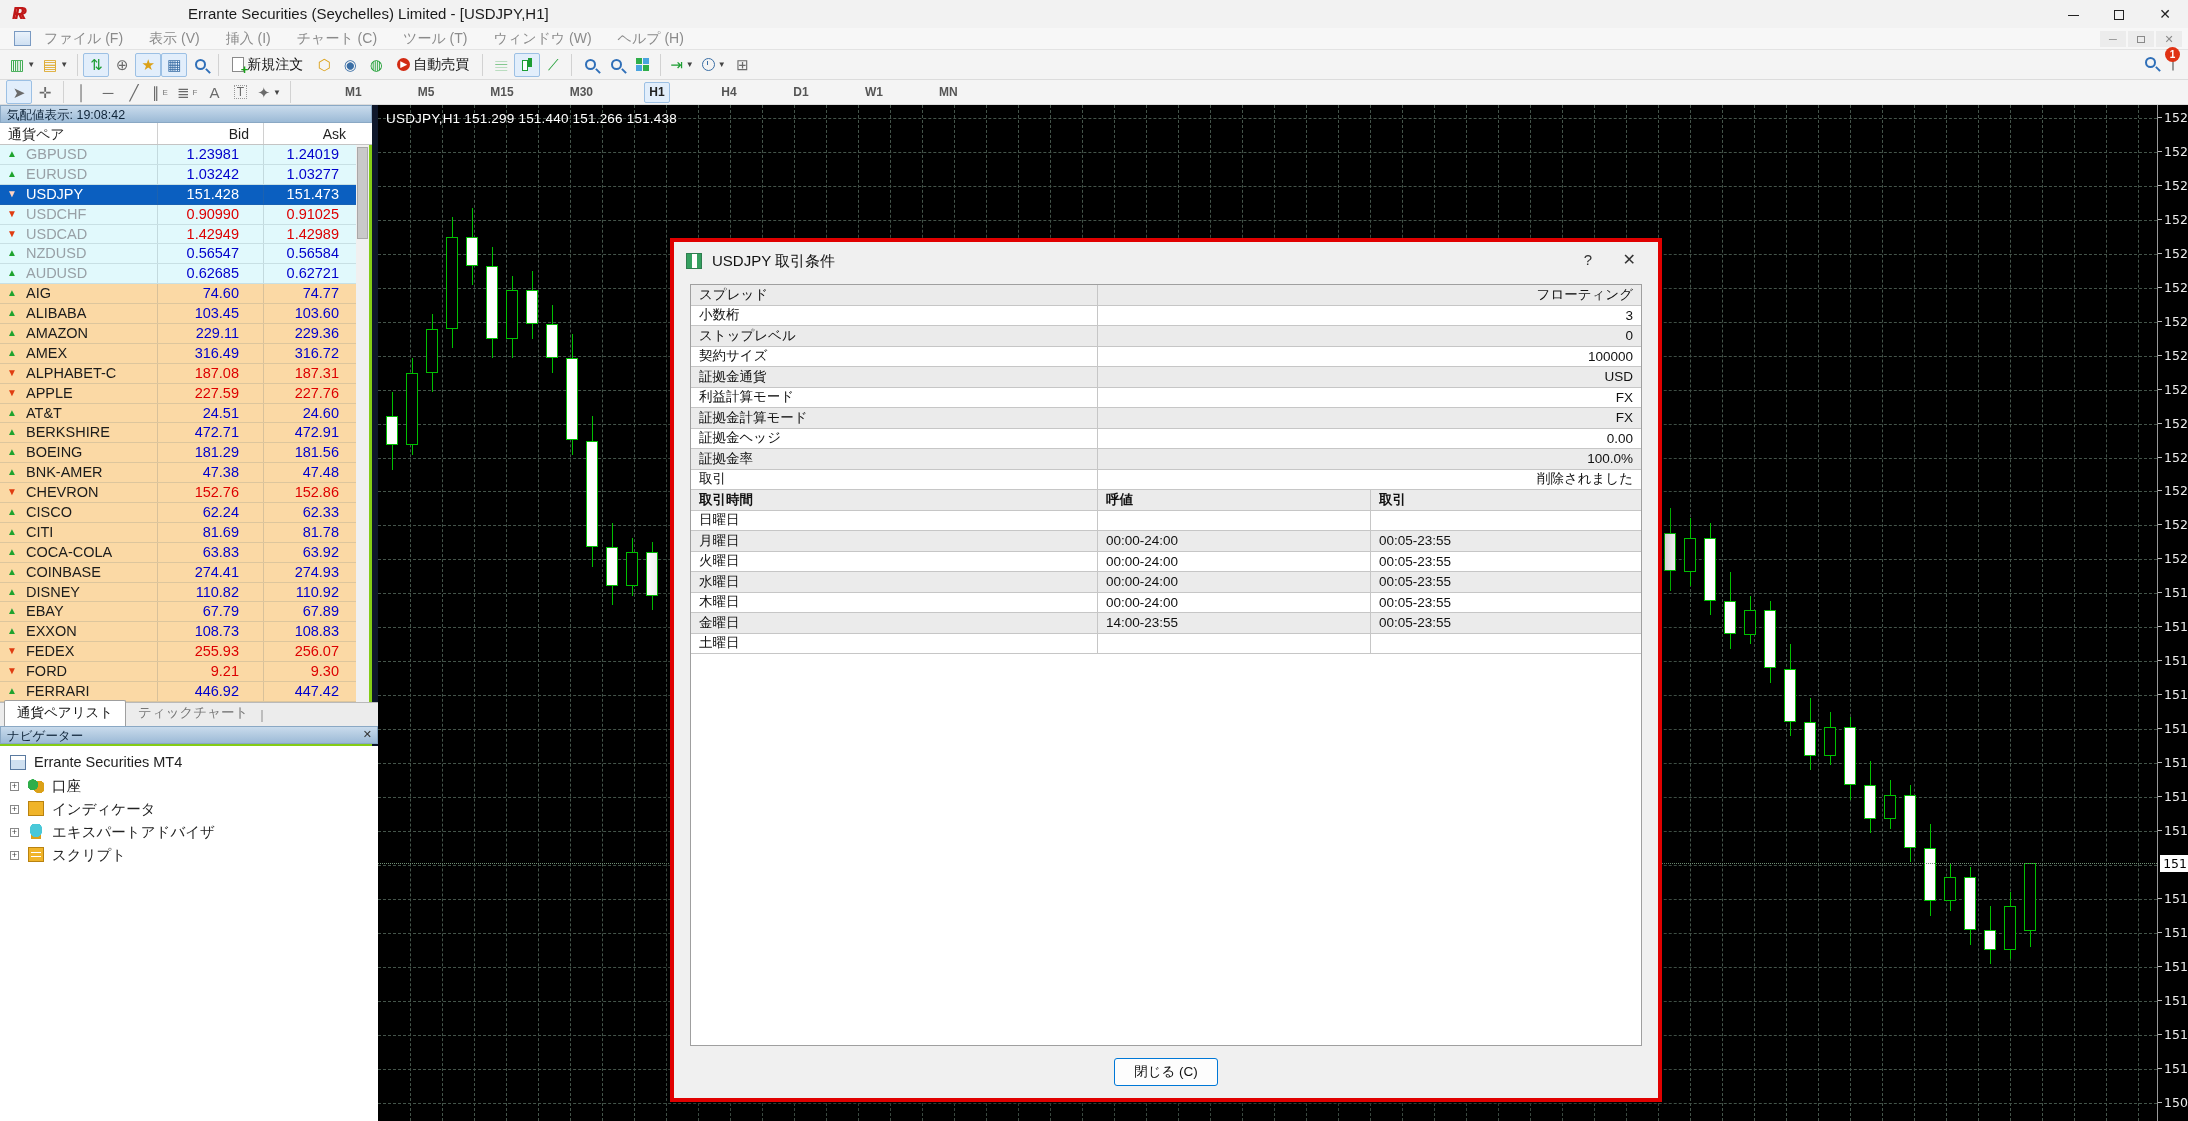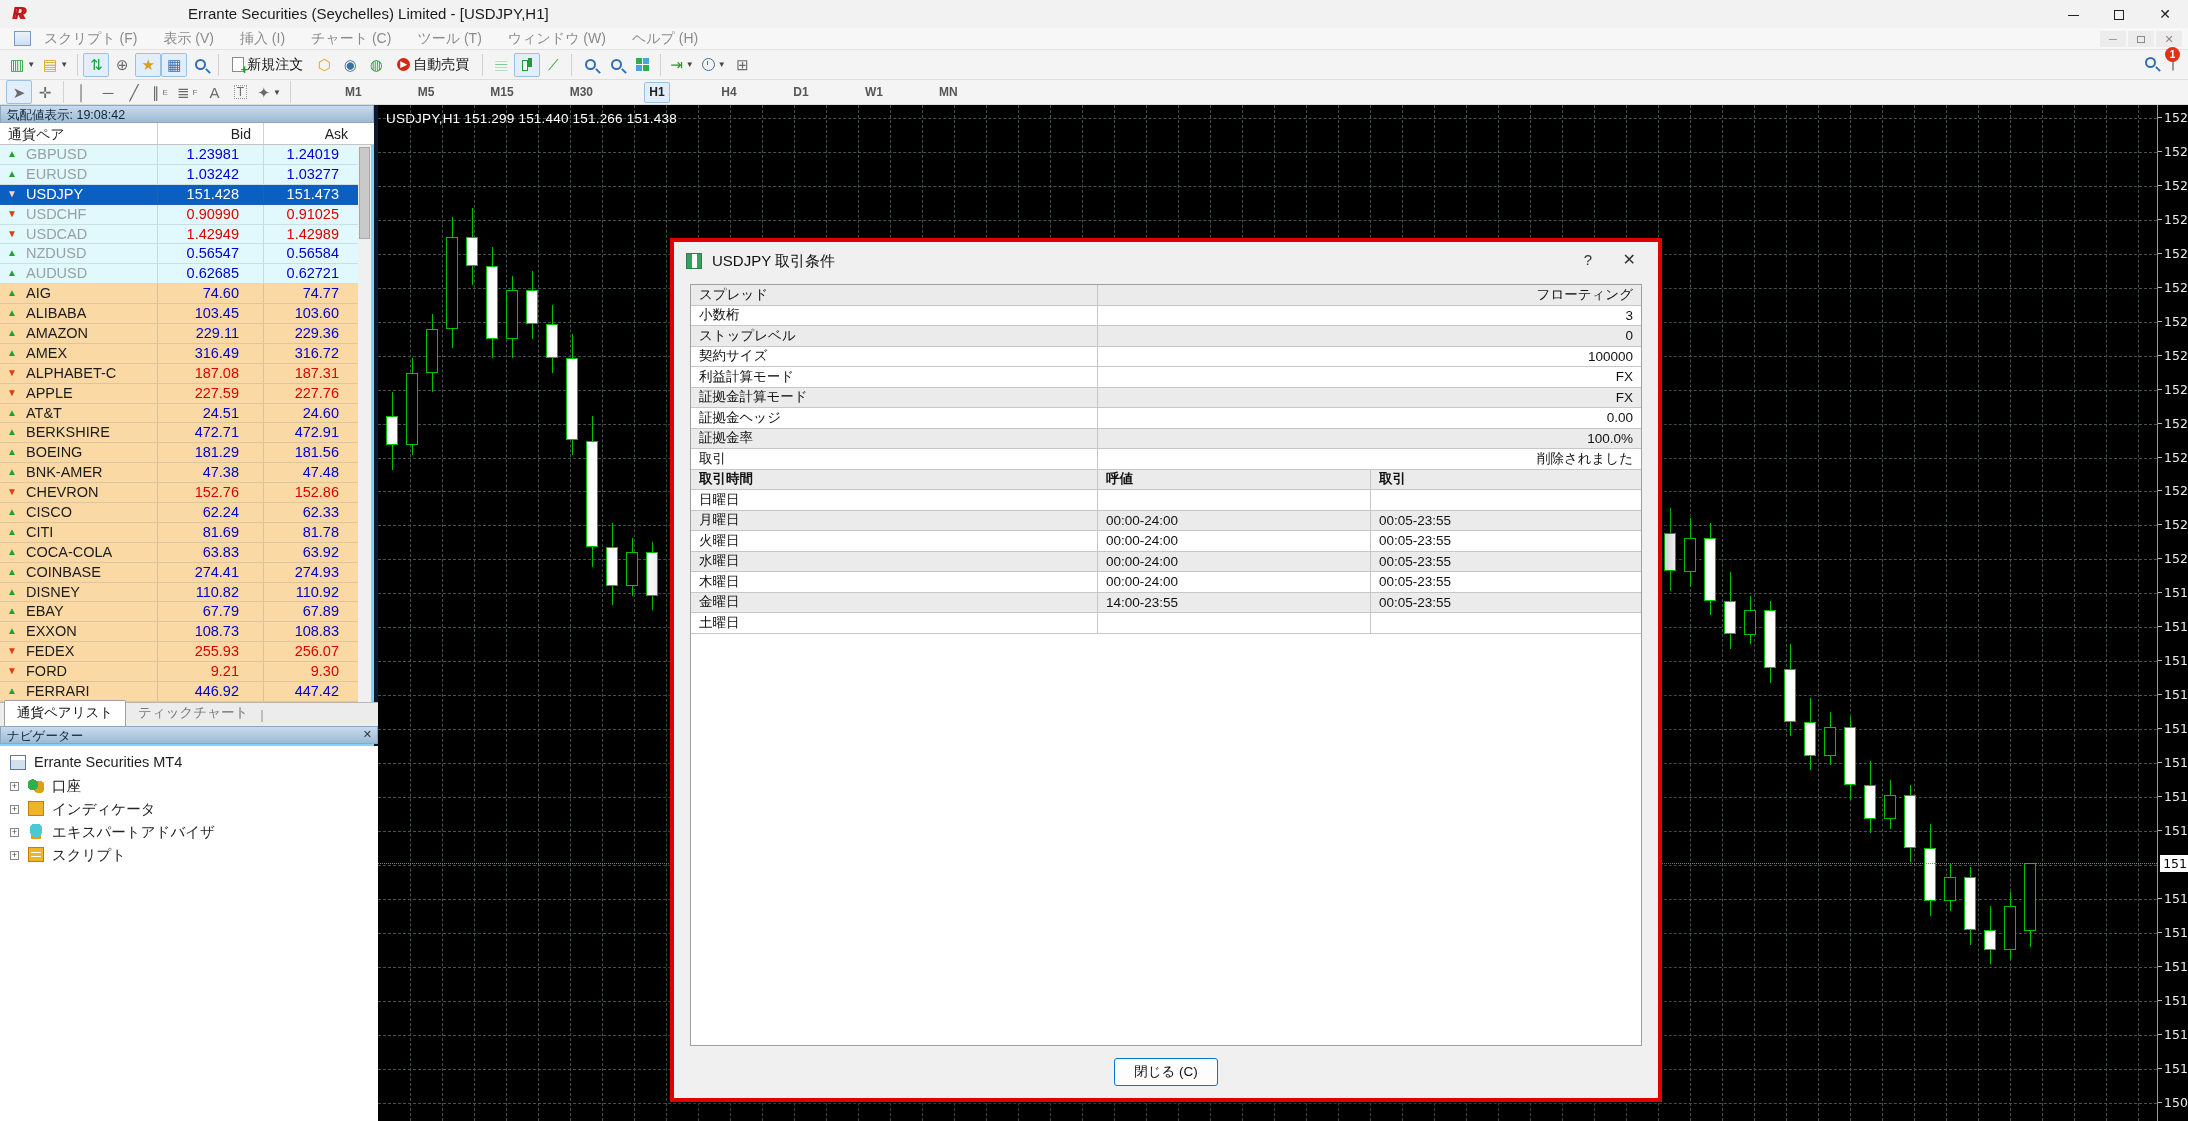--- a/index.html
+++ b/index.html
@@ -58,22 +58,22 @@
   .i-candle2::after { content:""; position:absolute; left:7px; top:0; width:4px; height:9px; background:#1d9e33; }
   .badge { position:absolute; right:-6px; top:-6px; min-width:15px; height:15px; border-radius:50%;
     background:#e03214; color:#fff; font-size:10px; line-height:15px; text-align:center; font-weight:bold; }
   #tbRight { position:absolute; right:14px; top:53px; display:flex; gap:16px; align-items:center; }
   .bubble { width:15px; height:12px; border:1.5px solid #9a9a9a; border-radius:3px; position:relative; background:#fff; }
   .tf { height:21px; min-width:26px; padding:0 4px; font-size:12px; font-weight:bold; color:#555;
     display:flex; align-items:center; justify-content:center; border:1px solid transparent; border-radius:2px;margin-left:44px; }
   .tf.active { background:#e2eefb; border-color:#9cc0e4; color:#222; }
 
   
-  #leftPanel { position:absolute; left:0; top:105px; width:378px; bottom:0; background:#7dd3fc;
-    border-right:4px solid #0f172a; }
+  #leftPanel { position:absolute; left:0; top:105px; width:378px; bottom:0; background:#84cc16;
+    border-right:6px solid #0f172a; }
   .caption { height:18px; background:linear-gradient(#c9dbec,#9cbad6); border:1px solid #8aa8c4;
     font-size:12.5px; color:#10253a; padding:1px 0 0 6px; position:relative; }
   .caption .x { position:absolute; right:5px; top:1px; font-size:11px; color:#333; }
   #mwColHead { height:22px; border-bottom:1px solid #c4c4c4; position:relative; font-size:14px; color:#222;
     background:#fff; }
   #mwColHead .c1 { position:absolute; left:8px; top:3px; }
   #mwColHead .c2 { position:absolute; right:123px; top:3px; }
   #mwColHead .c3 { position:absolute; right:26px; top:3px; }
   #mwColHead i { position:absolute; top:0; bottom:0; width:1px; background:#d0d0d0; }
   #mwRows { position:absolute; left:0; top:40px; width:362px; height:557px; overflow:hidden; }
@@ -165,21 +165,21 @@
   <span id="appLogo">R</span>
   <span id="winTitle">Errante Securities (Seychelles) Limited - [USDJPY,H1]</span>
   <span class="wbtn" style="right:92px"><span class="min"></span></span>
   <span class="wbtn" style="right:46px"><span class="box"></span></span>
   <span class="wbtn" style="right:0">✕</span>
 </div>
 
 <div id="menubar">
   <span id="menuDocIcon"></span>
   <span id="menuItems">
-      <span class="mi">スクリプト (F)</span>
+      <span class="mi">ファイル (F)</span>
       <span class="mi">表示 (V)</span>
       <span class="mi">挿入 (I)</span>
       <span class="mi">チャート (C)</span>
       <span class="mi">ツール (T)</span>
       <span class="mi">ウィンドウ (W)</span>
       <span class="mi">ヘルプ (H)</span>
     </span>
   <span class="cwbtn" style="right:62px">─</span>
   <span class="cwbtn" style="right:34px"><span class="box"></span></span>
   <span class="cwbtn" style="right:6px">✕</span>
@@ -806,20 +806,24 @@
           <span class="val">3</span>
         </div>
         <div class="dlgrow prop g">
           <span>ストップレベル</span>
           <span class="val">0</span>
         </div>
         <div class="dlgrow prop">
           <span>契約サイズ</span>
           <span class="val">100000</span>
         </div>
+        <div class="dlgrow prop g">
+          <span>証拠金通貨</span>
+          <span class="val">USD</span>
+        </div>
         <div class="dlgrow prop">
           <span>利益計算モード</span>
           <span class="val">FX</span>
         </div>
         <div class="dlgrow prop g">
           <span>証拠金計算モード</span>
           <span class="val">FX</span>
         </div>
         <div class="dlgrow prop">
           <span>証拠金ヘッジ</span>

